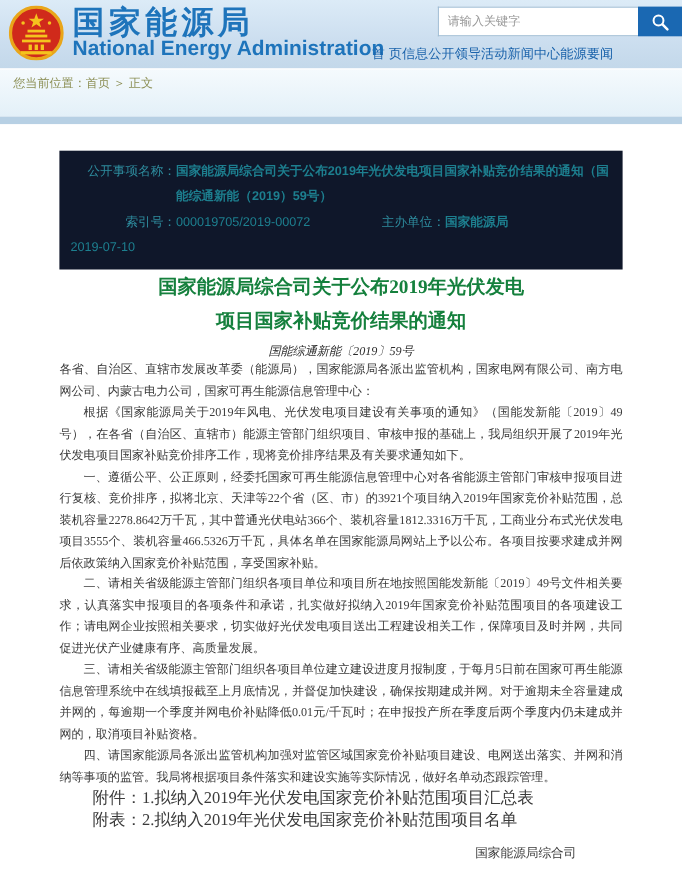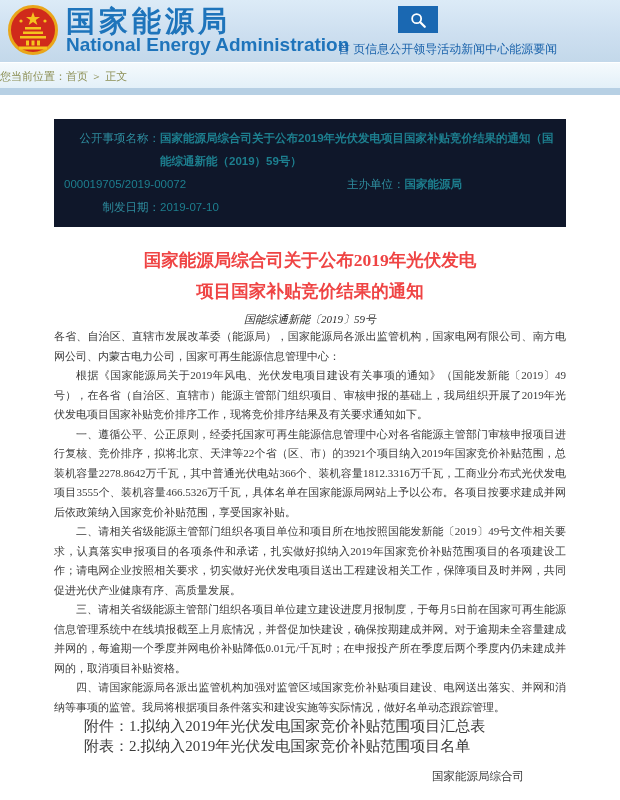--- a/index.html
+++ b/index.html
@@ -45,24 +45,24 @@
   .top-nav {
     position: absolute; top: 41px; left: 338px;
     display: flex; white-space: nowrap;
   }
   .top-nav .nav-item {
     font-size: 12px; color: #1b63ab; text-decoration: none; cursor: pointer;
   }
 
   
   .breadcrumb-bar {
-    height: 26px; line-height: 26px;
+    height: 44px; line-height: 26px;
     background: linear-gradient(180deg, #f5fafd 0%, #e3f0f8 100%);
     border-top: 1px solid #ffffff;
-    padding-left: 0;
+    padding-left: 12px;
     font-size: 11px; color: #8c8f55;
   }
   .breadcrumb-bar .crumb-link { color: #8c8f55; cursor: pointer; text-decoration: none; }
   .divider-band { height: 7px; background: #b7d0e4; }
 
   
   .content { padding: 16px 54px 0 54px; background: #fff; }
 
   .catalog-heading { font-size: 12.5px; font-weight: bold; color: #1b6e7e; }
 
@@ -73,23 +73,23 @@
   .cat-row { display: flex; line-height: 23px; }
   .cat-lbl { width: 96px; text-align: right; flex-shrink: 0; }
   .cat-val { color: #1d7f8f; }
   .cat-val.strong { font-weight: bold; }
   .cat-half-l { display: flex; width: 55%; }
   .cat-half-r { display: flex; width: 45%; }
   .cat-half-r .cat-lbl { width: 70px; }
 
   
   .doc-title {
-    margin-top: 18px; text-align: center;
-    font-family: "Liberation Serif", "DejaVu Serif", serif;
-    font-size: 17.5px; font-weight: bold; color: #ef4444; line-height: 31px;
+    text-align: center;
+    font-family: "Liberation Serif", "DejaVu Serif", serif;
+    font-size: 17.5px; font-weight: bold; color: #15803d; line-height: 31px;
   }
   .doc-number {
     margin-top: 5px; text-align: center;
     font-family: "Liberation Serif", "DejaVu Serif", serif;
     font-style: italic; font-size: 11px; color: #2a2a2a;
   }
   .doc-body { margin-top: 0; }
   .doc-body p {
     font-family: "Liberation Serif", "DejaVu Serif", serif;
     font-size: 11px; line-height: 19.5px; color: #3a3a3a;
@@ -125,20 +125,21 @@
       <rect x="29" y="35.5" width="3" height="5" fill="#f5c31e"></rect>
       <rect x="11" y="41.5" width="28" height="3" fill="#f5c31e"></rect>
     </svg>
     <div class="site-names">
       <div class="site-cn">国家能源局</div>
       <div class="site-en">National Energy Administration</div>
     </div>
   </div>
 
   <div class="search-box">
+    <input class="search-input" type="text" placeholder="请输入关键字" style="">
     <button class="search-btn">
       <svg width="18" height="18" viewBox="0 0 20 20">
         <circle cx="8.5" cy="8.5" r="5" fill="none" stroke="#ffffff" stroke-width="2"></circle>
         <line x1="12.5" y1="12.5" x2="17.5" y2="17.5" stroke="#ffffff" stroke-width="2.5" stroke-linecap="round"></line>
       </svg>
     </button>
   </div>
 
   <div class="top-nav">
     <span class="nav-item">首 页</span>
@@ -160,29 +161,29 @@
 <div class="content">
 
 
   <div class="catalog-panel">
     <div class="cat-row">
       <span class="cat-lbl">公开事项名称：</span>
       <span class="cat-val strong">国家能源局综合司关于公布2019年光伏发电项目国家补贴竞价结果的通知（国能综通新能（2019）59号）</span>
     </div>
     <div class="cat-row">
       <span class="cat-half-l">
+        <span class="cat-lbl">索引号：</span>
         <span class="cat-val">000019705/2019-00072</span>
       </span>
       <span class="cat-half-r">
         <span class="cat-lbl">主办单位：</span>
         <span class="cat-val strong">国家能源局</span>
       </span>
     </div>
     <div class="cat-row">
-      <span class="cat-lbl">制发日期：</span>
       <span class="cat-val">2019-07-10</span>
     </div>
   </div>
 
   <div class="doc-title">
     <div>国家能源局综合司关于公布2019年光伏发电</div>
     <div>项目国家补贴竞价结果的通知</div>
   </div>
 
   <div class="doc-number">国能综通新能〔2019〕59号</div>

